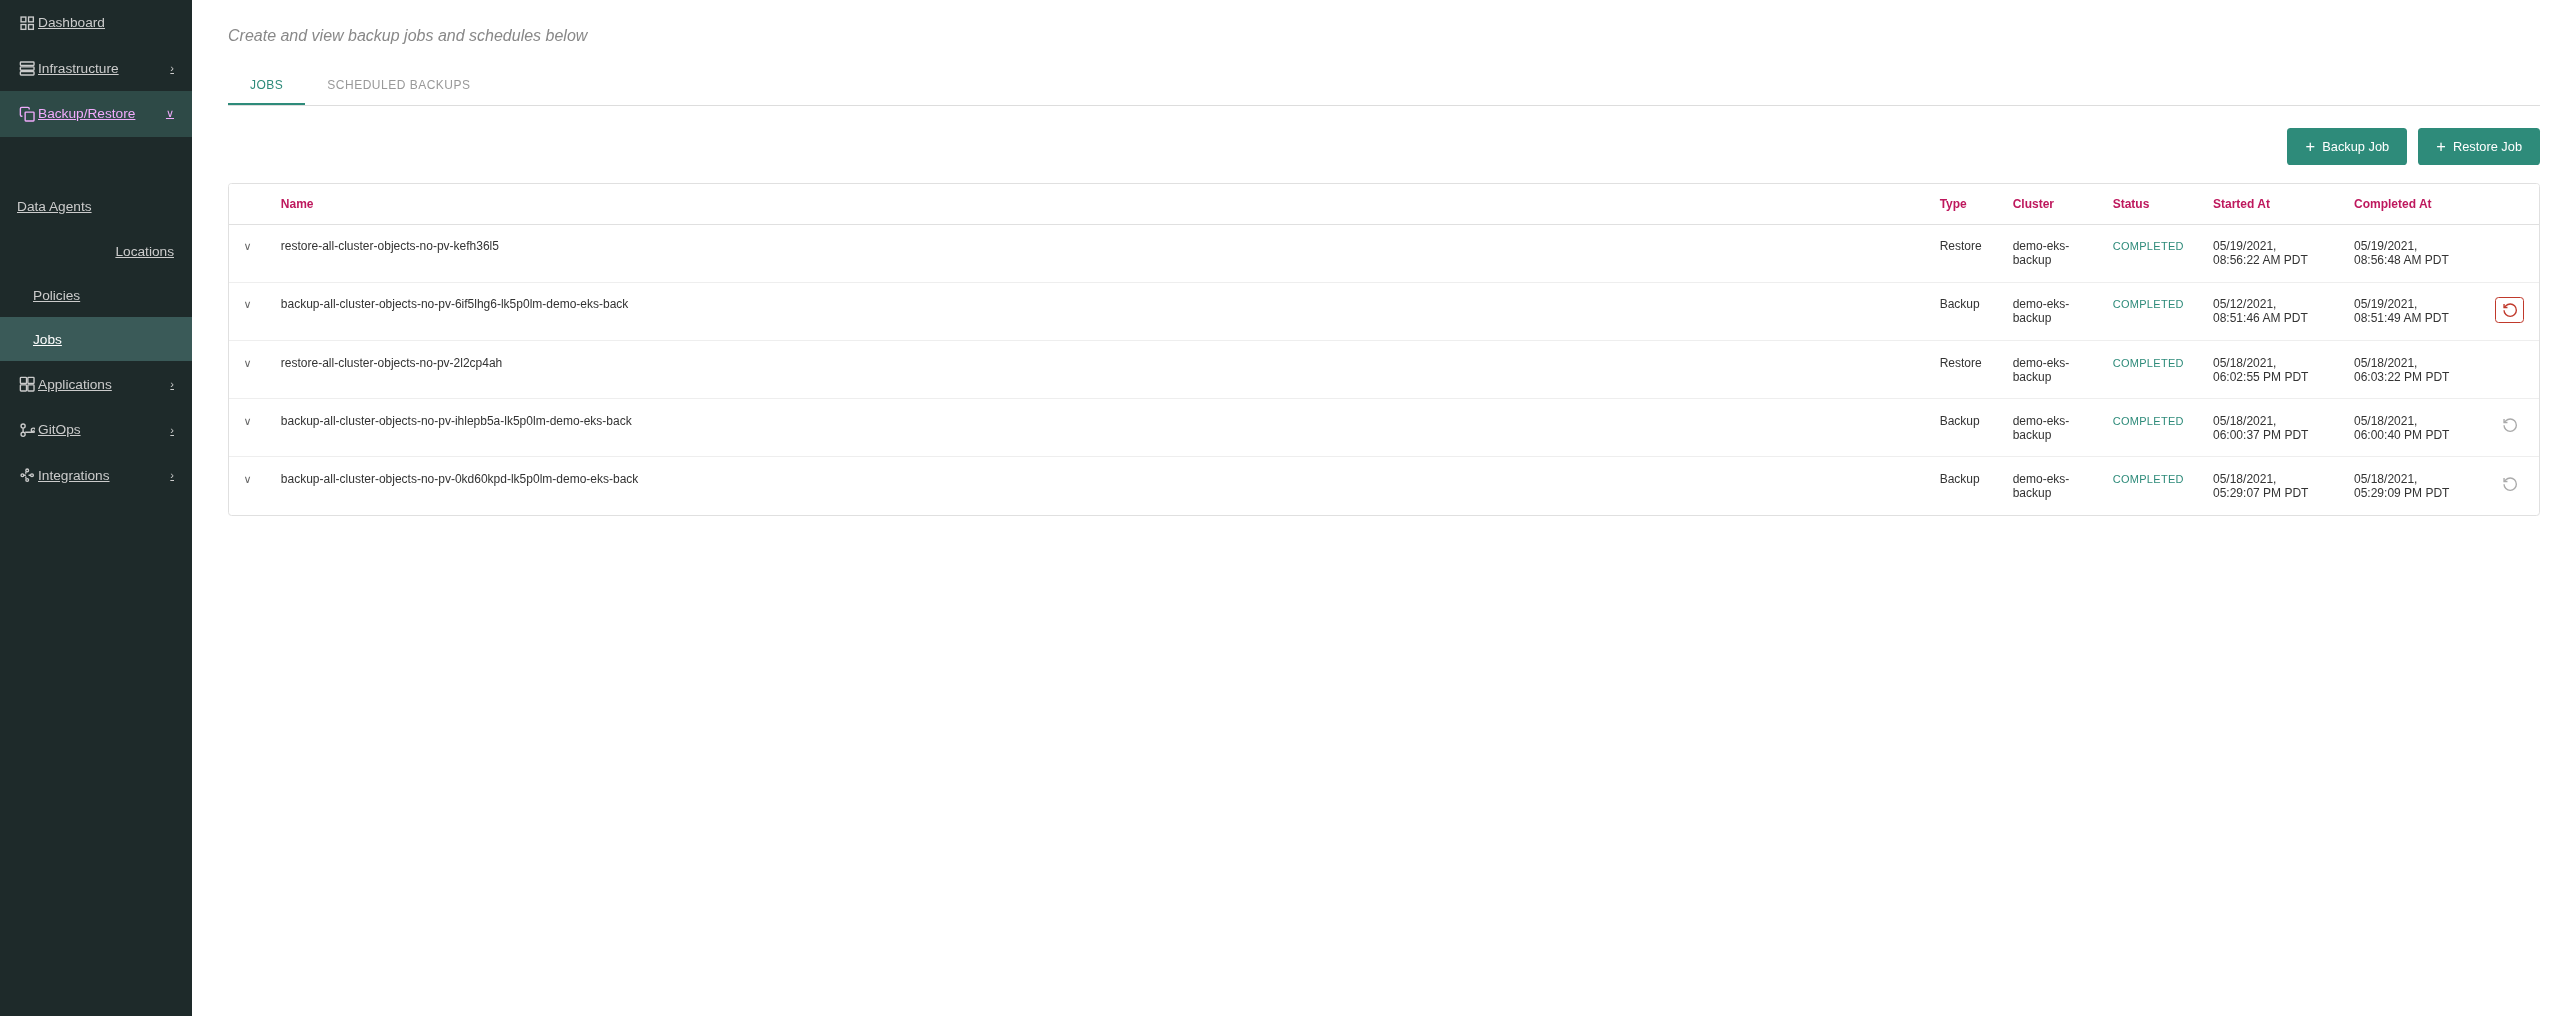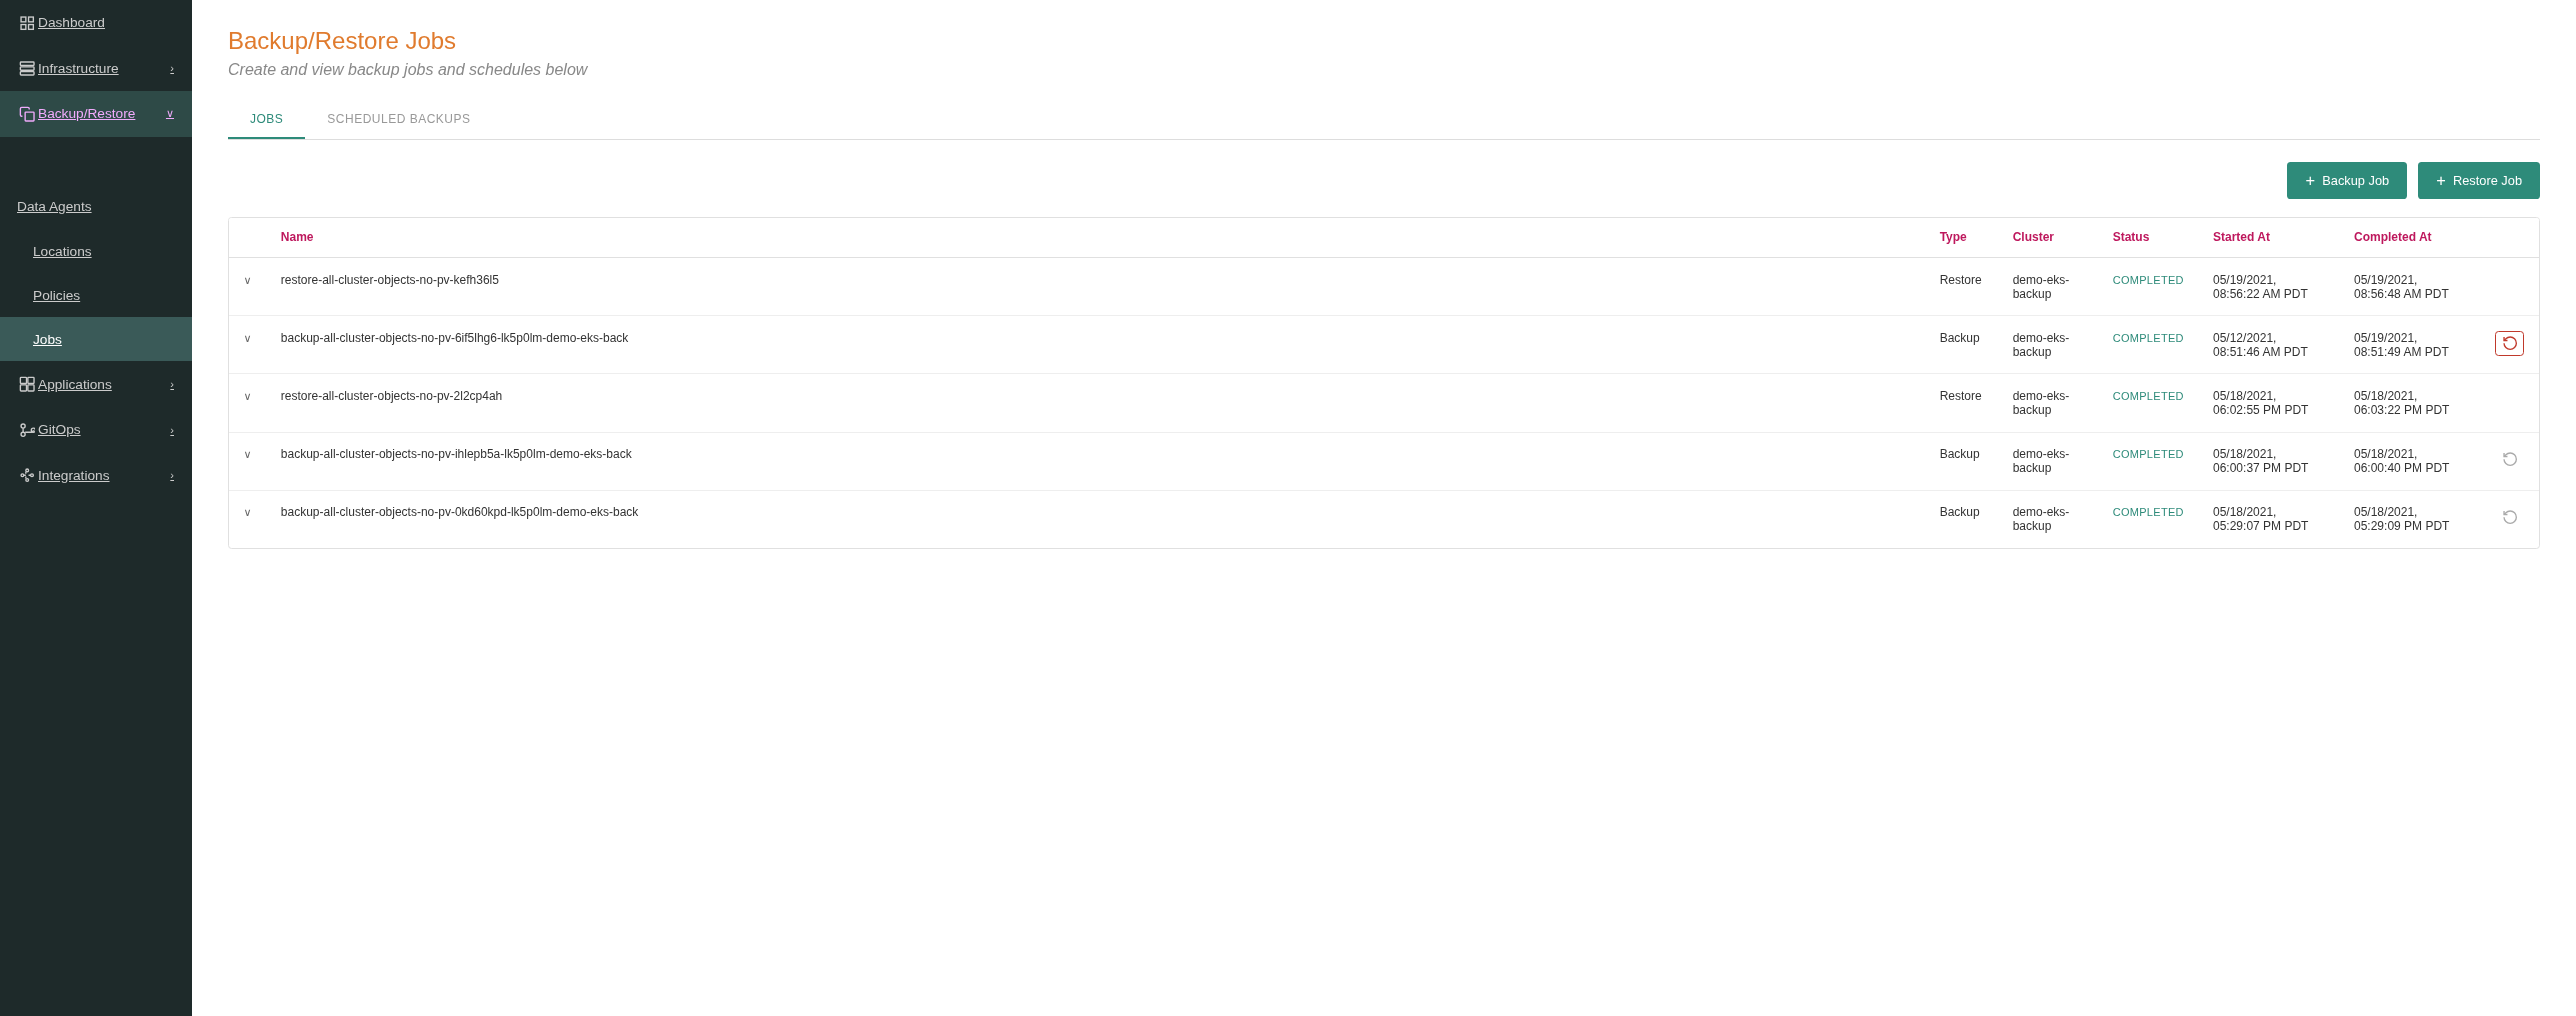--- a/index.html
+++ b/index.html
@@ -215,21 +215,21 @@
         </svg>
     </span>
     <span class="label">Backup/Restore</span>
     <span class="chevron">∨</span>
   </div>
 
   <div class="sidebar-item" style="padding-left:17px;margin-top:48px;">
     <span class="label">Data Agents</span>
   </div>
 
-  <div class="sidebar-item" style="padding-left:33px;">
+  <div class="sidebar-item" style="padding-left:33px;text-align:right;">
     <span class="label">Locations</span>
   </div>
 
   <div class="sidebar-item" style="padding-left:33px;">
     <span class="label">Policies</span>
   </div>
 
   <div class="sidebar-item" style="padding-left:33px; background: #3a5a58; color:#fff;">
     <span class="label">Jobs</span>
   </div>
@@ -271,21 +271,20 @@
           <path d="M7 12h3m4 0h3m-7-5v3m0 4v3"></path>
         </svg>
     </span>
     <span class="label">Integrations</span>
     <span class="chevron">›</span>
   </div>
 </nav>
 
 <main class="main">
   <div class="content-area">
-    <h1 class="page-title">Backup/Restore Jobs</h1>
     <p class="page-subtitle">Create and view backup jobs and schedules below</p>
 
     <div class="tabs">
       <div class="tab active">JOBS</div>
       <div class="tab">SCHEDULED BACKUPS</div>
     </div>
 
     <div class="toolbar">
       <button class="btn-primary">
         <span class="plus">+</span>

